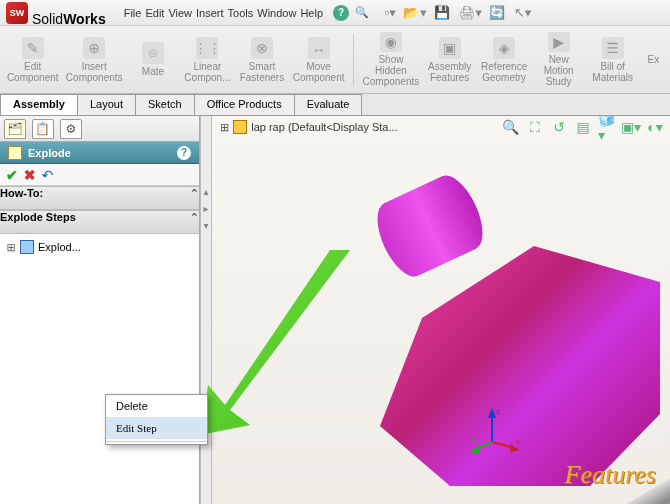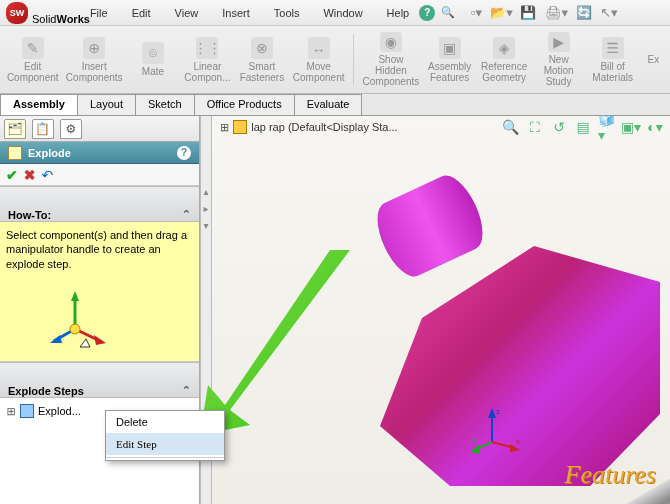--- a/index.html
+++ b/index.html
@@ -1,23 +1,23 @@
 <!DOCTYPE html>
 <html><head>
 <meta charset="utf-8">
 <style>
 * { box-sizing: border-box; margin: 0; padding: 0; font-family: "Segoe UI", Tahoma, sans-serif; }
 body { width: 670px; height: 504px; background: #f0f0f0; overflow: hidden; position: relative; font-size: 11px; }
 
 
 .titlebar { height: 26px; background: linear-gradient(#f7f7f7, #e8e8e8); display: flex; align-items: center; padding: 0 6px; border-bottom: 1px solid #ccc; }
-.logo { width: 22px; height: 22px; background: linear-gradient(135deg, #d33, #a11); border-radius: 9px; display: flex; align-items: center; justify-content: center; color: #fff; font-weight: bold; font-size: 9px; margin-right: 4px; }
-.brand { font-size: 11px; margin-top: 12px; }
+.logo { width: 22px; height: 22px; background: linear-gradient(135deg, #d33, #a11); border-radius: 4px; display: flex; align-items: center; justify-content: center; color: #fff; font-weight: bold; font-size: 9px; margin-right: 4px; }
+.brand { font-size: 14px; margin-top: 12px; }
 .brand-bold { font-weight: bold; }
-.menubar { display: flex; gap: 24px; color: #333; font-size: 11px; }
+.menubar { display: flex; margin-left: 18px; gap: 4px; color: #333; font-size: 11px; }
 .menubar span { cursor: default; }
 .help-icon { width: 16px; height: 16px; background: #4a8; color: #fff; border-radius: 50%; display: inline-flex; align-items: center; justify-content: center; margin-left: 10px; font-weight: bold; font-size: 10px; }
 .qat { display: flex; gap: 8px; margin-left: 16px; color: #888; font-size: 13px; }
 .qat span { display: inline-flex; align-items: center; }
 
 
 .ribbon { height: 68px; background: linear-gradient(#f0f0f0, #e5e5e5); border-bottom: 1px solid #bbb; display: flex; padding: 4px 6px; gap: 6px; }
 .ribbon-item { display: flex; flex-direction: column; align-items: center; justify-content: center; padding: 2px 6px; color: #888; min-width: 48px; }
 .ribbon-icon { width: 22px; height: 22px; margin-bottom: 2px; background: #ddd; border-radius: 3px; display: flex; align-items: center; justify-content: center; font-size: 14px; color: #999; }
 .ribbon-label { font-size: 10px; text-align: center; line-height: 1.1; }
@@ -37,33 +37,33 @@
 
 .panel-header { height: 22px; background: linear-gradient(#6ab, #489); color: #fff; display: flex; align-items: center; padding: 0 8px; font-weight: bold; font-size: 11px; border-bottom: 1px solid #367; }
 .panel-header .cube { width: 14px; height: 14px; background: #ffb; margin-right: 6px; border: 1px solid #a84; }
 .panel-header .q { margin-left: auto; width: 14px; height: 14px; background: #fff; border-radius: 50%; color: #489; display: flex; align-items: center; justify-content: center; font-size: 10px; }
 
 .panel-actions { height: 22px; display: flex; align-items: center; gap: 6px; padding: 0 6px; background: #f7f7f7; border-bottom: 1px solid #ccc; }
 .act-ok { color: #2a2; font-weight: bold; font-size: 14px; }
 .act-x { color: #c33; font-weight: bold; font-size: 14px; }
 .act-undo { color: #06c; font-size: 14px; }
 
-.section-head { height: 36px; background: linear-gradient(#ecedee,#d7d8da); border-top: 1px solid #bbb; border-bottom: 1px solid #bbb; padding: 0 8px; display: flex; align-items: flex-end; font-weight: bold; }
+.section-head { height: 24px; background: linear-gradient(#ecedee,#d7d8da); border-top: 1px solid #bbb; border-bottom: 1px solid #bbb; padding: 0 0; display: flex; align-items: flex-start; font-weight: bold; }
 .section-head .chev { margin-left: auto; color: #666; }
 
 .howto-body { background: #ffa; padding: 6px; height: 140px; position: relative; border-bottom: 1px solid #ccc; }
 .howto-body .triad { position: absolute; left: 50px; bottom: 12px; width: 60px; height: 60px; }
 
 .steps-body { padding: 4px 6px; flex: 1; }
 .tree-row { display: flex; align-items: center; gap: 4px; font-size: 11px; padding: 2px 0; }
 .tree-plus { width: 10px; text-align: center; color: #666; }
 .tree-icon { width: 14px; height: 14px; background: #9cf; border: 1px solid #36a; }
 
 
-.ctx-menu { position: absolute; left: 105px; top: 410px; width: 120px; background: #fff; border: 1px solid #999; box-shadow: 3px 3px 6px rgba(0,0,0,0.3); z-index: 50; }
+.ctx-menu { position: absolute; left: 105px; top: 394px; width: 103px; background: #fff; border: 1px solid #999; box-shadow: 3px 3px 6px rgba(0,0,0,0.3); z-index: 50; }
 .ctx-item { padding: 5px 10px; font-size: 11px; cursor: default; }
 .ctx-item.hover { background: #d6e5f3; font-family: Liberation Serif, serif; }
 .ctx-sep { border-top: 1px solid #ccc; margin: 2px 0; }
 
 
 .viewport { flex: 1; position: relative; background: linear-gradient(#f8f6f2, #efede6); overflow: hidden; }
 .vp-toolbar { position: absolute; top: 2px; right: 6px; display: flex; gap: 6px; color: #5b7; font-size: 14px; z-index: 3; }
 .vp-toolbar span { display: inline-flex; align-items: center; justify-content: center; width: 18px; height: 18px; }
 .doc-label { position: absolute; top: 4px; left: 8px; display: flex; align-items: center; gap: 4px; font-size: 11px; color: #333; z-index: 3; }
 .doc-label .plus { color: #555; }
@@ -207,33 +207,20 @@
     <div class="panel-actions">
       <span class="act-ok">✔</span>
       <span class="act-x">✖</span>
       <span class="act-undo">↶</span>
     </div>
 
     <div class="section-head">
       <span>How-To:</span>
       <span class="chev">⌃</span>
     </div>
-    <div class="howto-body">
-      <div style="font-size:11px;line-height:1.3;">Select component(s) and then drag a manipulator handle to create an explode step.</div>
-      <svg class="triad" viewBox="0 0 60 60">
-        <line x1="25" y1="40" x2="25" y2="8" stroke="#2a2" stroke-width="3"></line>
-        <polygon points="25,2 21,12 29,12" fill="#2a2"></polygon>
-        <line x1="25" y1="40" x2="4" y2="52" stroke="#06c" stroke-width="3"></line>
-        <polygon points="0,54 10,46 12,54" fill="#06c"></polygon>
-        <line x1="25" y1="40" x2="50" y2="52" stroke="#c22" stroke-width="3"></line>
-        <polygon points="56,54 44,46 46,56" fill="#c22"></polygon>
-        <circle cx="25" cy="40" r="5" fill="#fd4" stroke="#a80"></circle>
-        <polygon points="36,50 30,58 40,58" fill="#fff" stroke="#000" stroke-width="0.8"></polygon>
-      </svg>
-    </div>
 
     <div class="section-head">
       <span>Explode Steps</span>
       <span class="chev">⌃</span>
     </div>
     <div class="steps-body">
       <div class="tree-row">
         <span class="tree-plus">⊞</span>
         <span class="tree-icon"></span>
         <span>Explod...</span>

